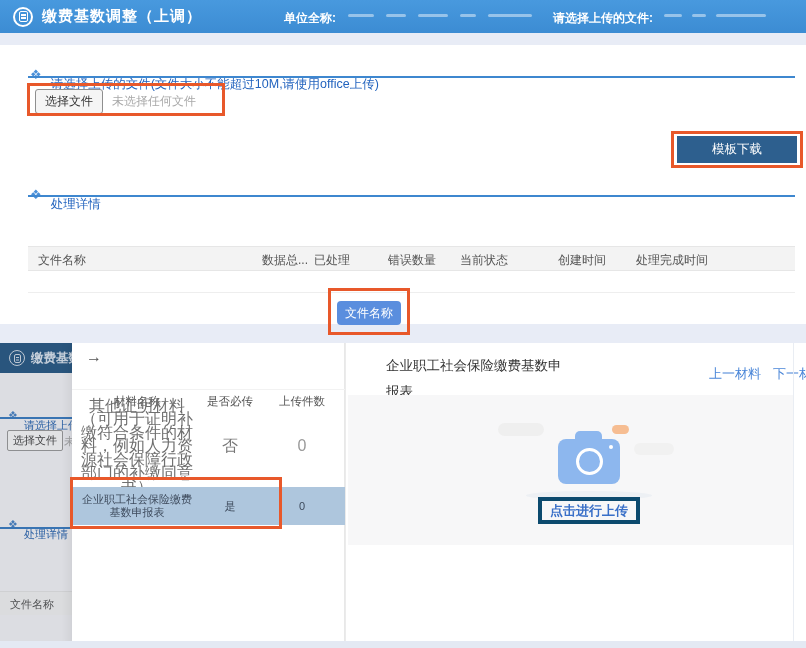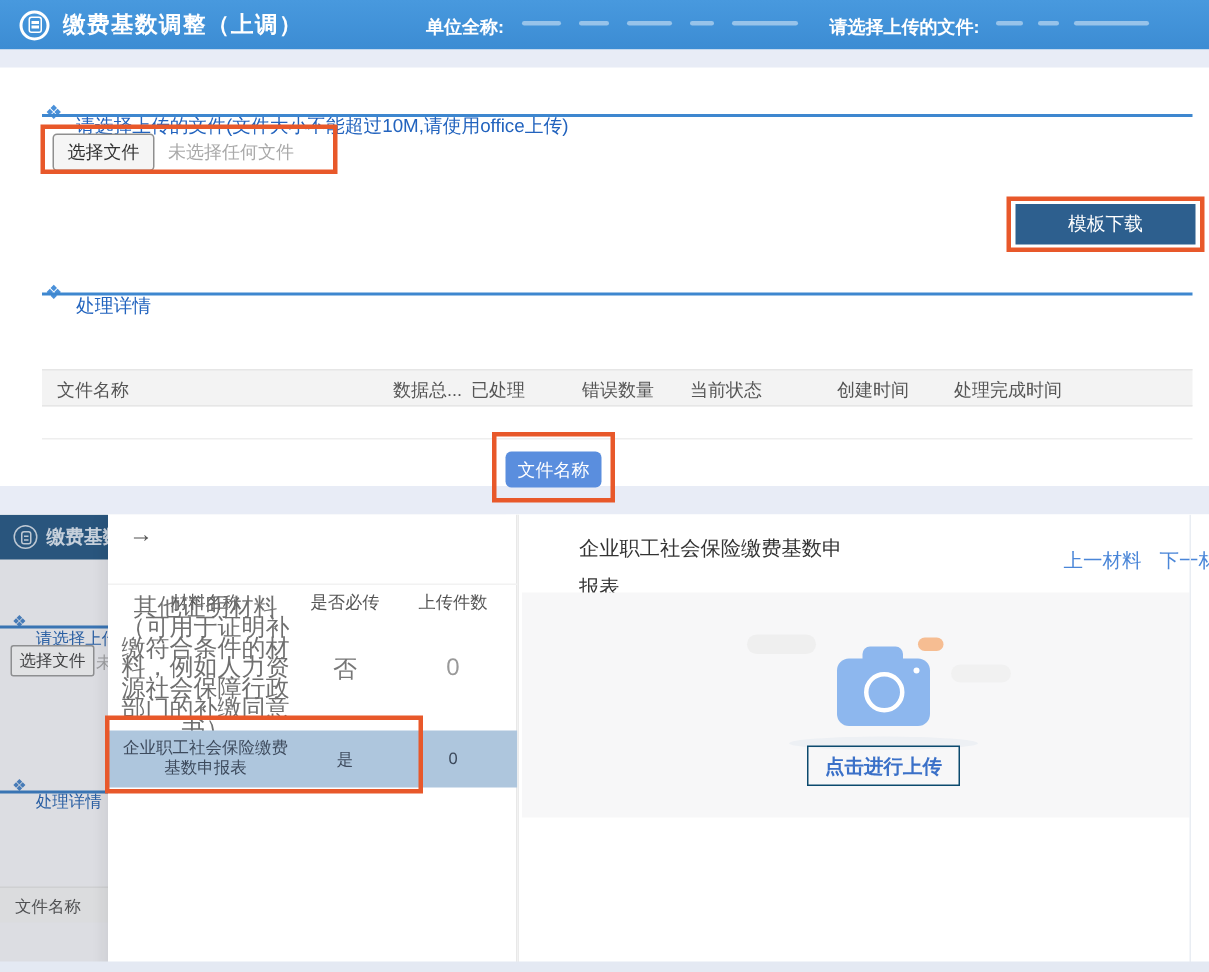--- a/index.html
+++ b/index.html
@@ -89,21 +89,21 @@
   .mat-link { position:absolute; top:22px; font-size:13px; color:#4a86d8; white-space:nowrap; cursor:pointer; }
   .upload-box { position:absolute; left:2px; top:52px; width:445px; height:150px; background:#f7f7f8; }
   .cloud { position:absolute; border-radius:10px; }
   .camera { position:absolute; left:210px; top:44px; width:62px; height:45px; background:#8db7ee; border-radius:8px; cursor:pointer; }
   .camera::before { content:""; position:absolute; top:-8px; left:17px; width:27px; height:12px;
     background:#8db7ee; border-radius:5px 5px 0 0; }
   .camera-lens { position:absolute; inset:0; margin:auto; width:27px; height:27px;
     border:3px solid #fff; border-radius:50%; }
   .camera-dot { position:absolute; top:6px; right:7px; width:4px; height:4px; background:#fff; border-radius:50%; }
   .cam-shadow { position:absolute; left:178px; top:96px; width:126px; height:9px; background:#edf0f4; border-radius:50%; }
-  .upload-hint { position:absolute; left:190px; top:102px; width:102px; height:27px; border:1px solid #0c4a6e;
+  .upload-hint { position:absolute; left:190px; top:102px; width:102px; height:27px; border:4px solid #0c4a6e;
     display:flex; align-items:center; justify-content:center; cursor:pointer; }
   .upload-hint span { font-size:13px; font-weight:bold; color:#3a70c8; white-space:nowrap; }
   .detail-vline { position:absolute; left:447px; top:0; width:1px; height:100%; background:#e9edf3; }
 
   .bottom-strip { position:absolute; left:0; top:641px; width:806px; height:7px; background:#e4e9f3; z-index:8; }
 </style>
 </head>
 <body>
 
 <div class="screen">

